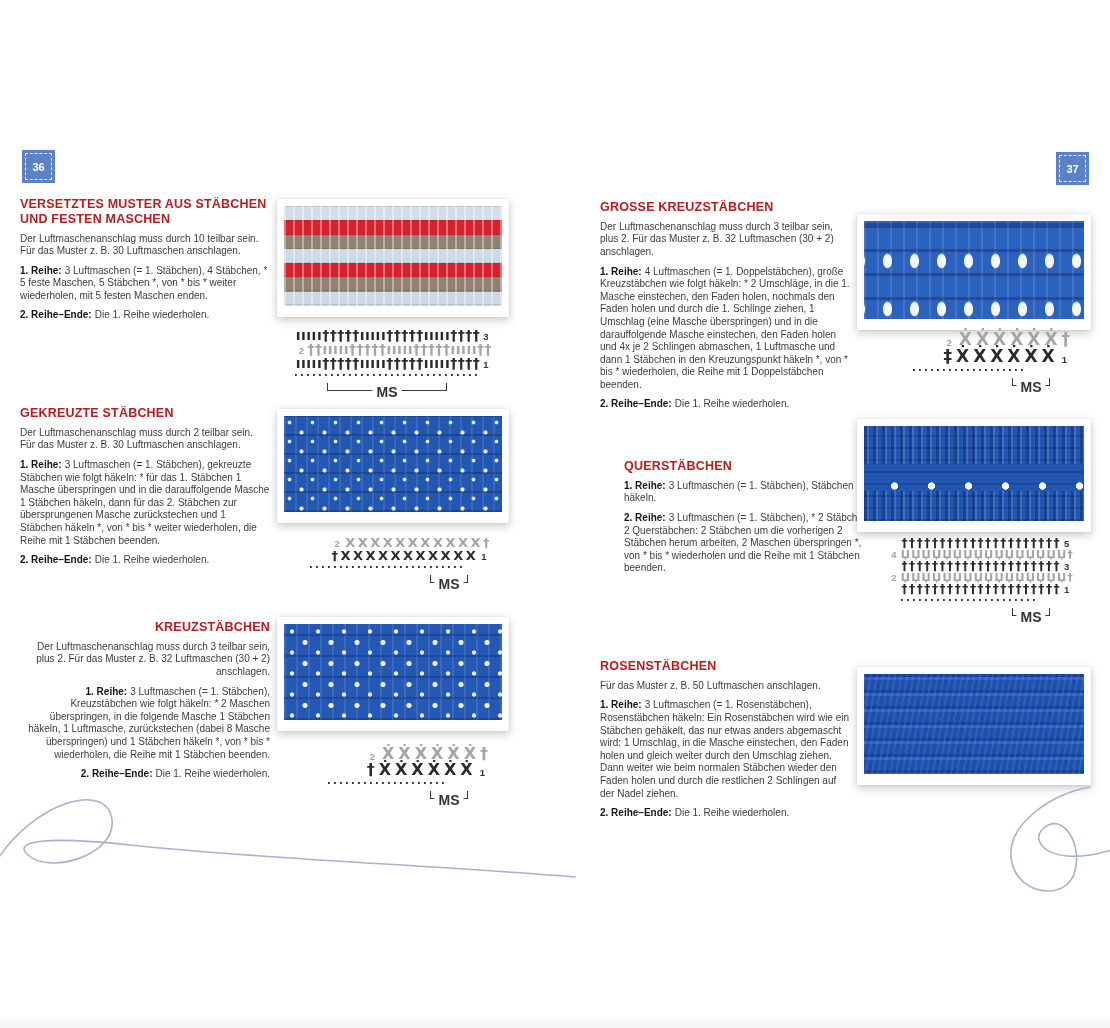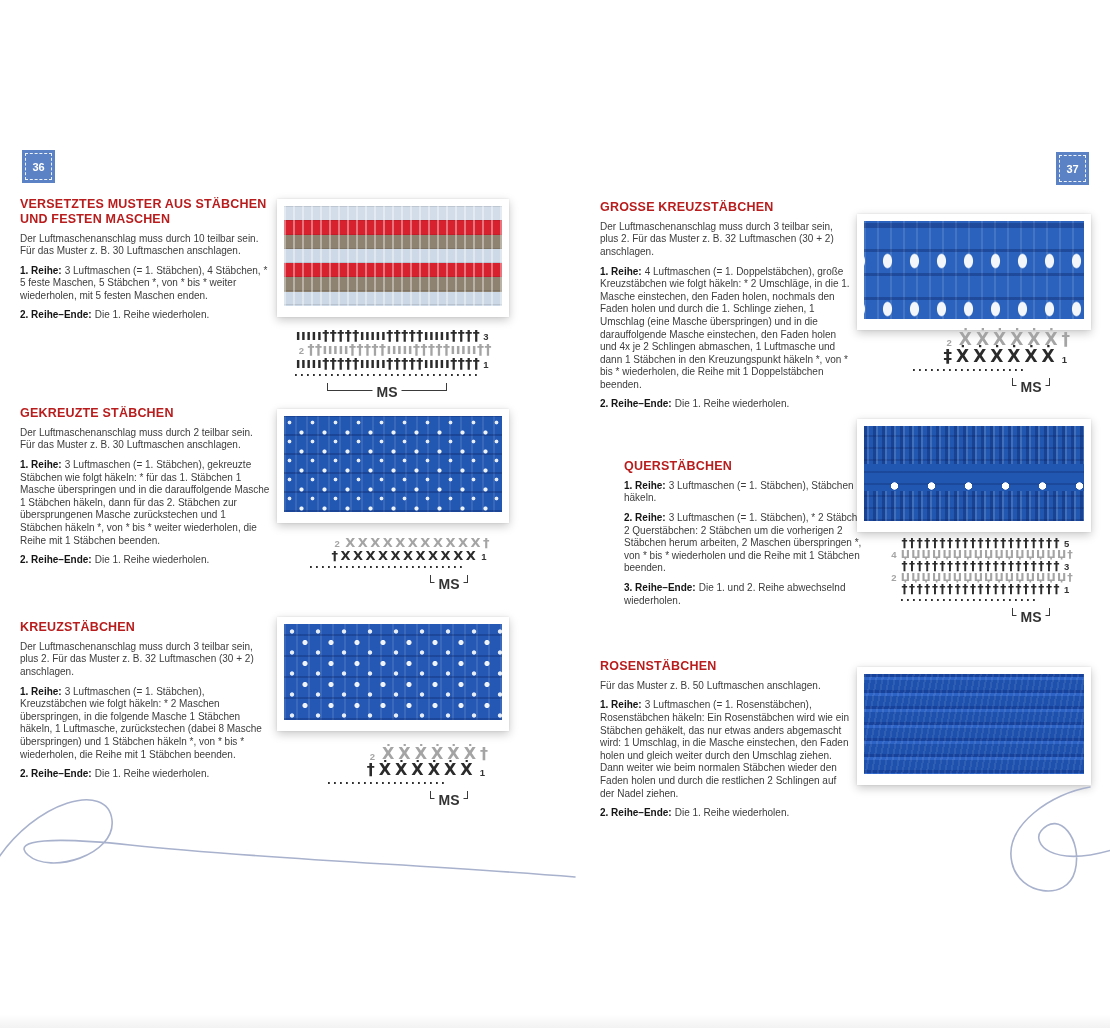--- a/index.html
+++ b/index.html
@@ -167,21 +167,21 @@
   <div class="drow dark x-row">
       <span class="sym">†XXXXXXXXXXX</span>
       <span class="rnum">1</span>
     </div>
   <div class="chain">··························</div>
   <div class="msbrace ms-right">
       <span class="mstext">MS</span>
     </div>
 </div>
 
-<div class="textcol" style="left:20px;top:620px;width:250px;">
+<div class="textcol" style="left:20px;top:620px;width:250px;text-align:right;">
   <h3 class="heading">KREUZSTÄBCHEN</h3>
   <p class="para">Der Luftmaschenanschlag muss durch 3 teilbar sein, plus 2. Für das Muster z. B. 32 Luftmaschen (30 + 2) anschlagen.</p>
   <p class="para"><b class="steplabel">1. Reihe:</b><span>3 Luftmaschen (= 1. Stäbchen), Kreuzstäbchen wie folgt häkeln: * 2 Maschen überspringen, in die folgende Masche 1 Stäbchen häkeln, 1 Luftmasche, zurückstechen (dabei 8 Masche überspringen) und 1 Stäbchen häkeln *, von * bis * wiederholen, die Reihe mit 1 Stäbchen beenden.</span></p>
   <p class="para"><b class="steplabel">2. Reihe–Ende:</b><span>Die 1. Reihe wiederholen.</span></p>
 </div>
 <div class="photo" style="left:277px;top:617px;width:218px;height:96px;">
   <div class="swatch sw-cross-holes"></div>
 </div>
 <div class="diagram" style="left:282px;top:746px;width:210px;">
   <div class="drow gray xd-row">
@@ -223,21 +223,20 @@
   <div class="chain">···················</div>
   <div class="msbrace ms-right">
       <span class="mstext">MS</span>
     </div>
 </div>
 
 <div class="textcol" style="left:624px;top:414px;width:252px;margin-top:45px;">
   <h3 class="heading">QUERSTÄBCHEN</h3>
   <p class="para"><b class="steplabel">1. Reihe:</b><span>3 Luftmaschen (= 1. Stäbchen), Stäbchen häkeln.</span></p>
   <p class="para"><b class="steplabel">2. Reihe:</b><span>3 Luftmaschen (= 1. Stäbchen), * 2 Stäbchen, 2 Querstäbchen: 2 Stäbchen um die vorherigen 2 Stäbchen herum arbeiten, 2 Maschen überspringen *, von * bis * wiederholen und die Reihe mit 1 Stäbchen beenden.</span></p>
-  <p class="para"><b class="steplabel">3. Reihe–Ende:</b><span>Die 1. und 2. Reihe abwechselnd wiederholen.</span></p>
 </div>
 <div class="photo" style="left:857px;top:419px;width:220px;height:95px;">
   <div class="swatch sw-quer"></div>
 </div>
 <div class="diagram" style="left:864px;top:537px;width:210px;">
   <div class="drow dark t-row">
       <span class="sym">†††††††††††††††††††††</span>
       <span class="rnum">5</span>
     </div>
   <div class="drow gray q-row">

